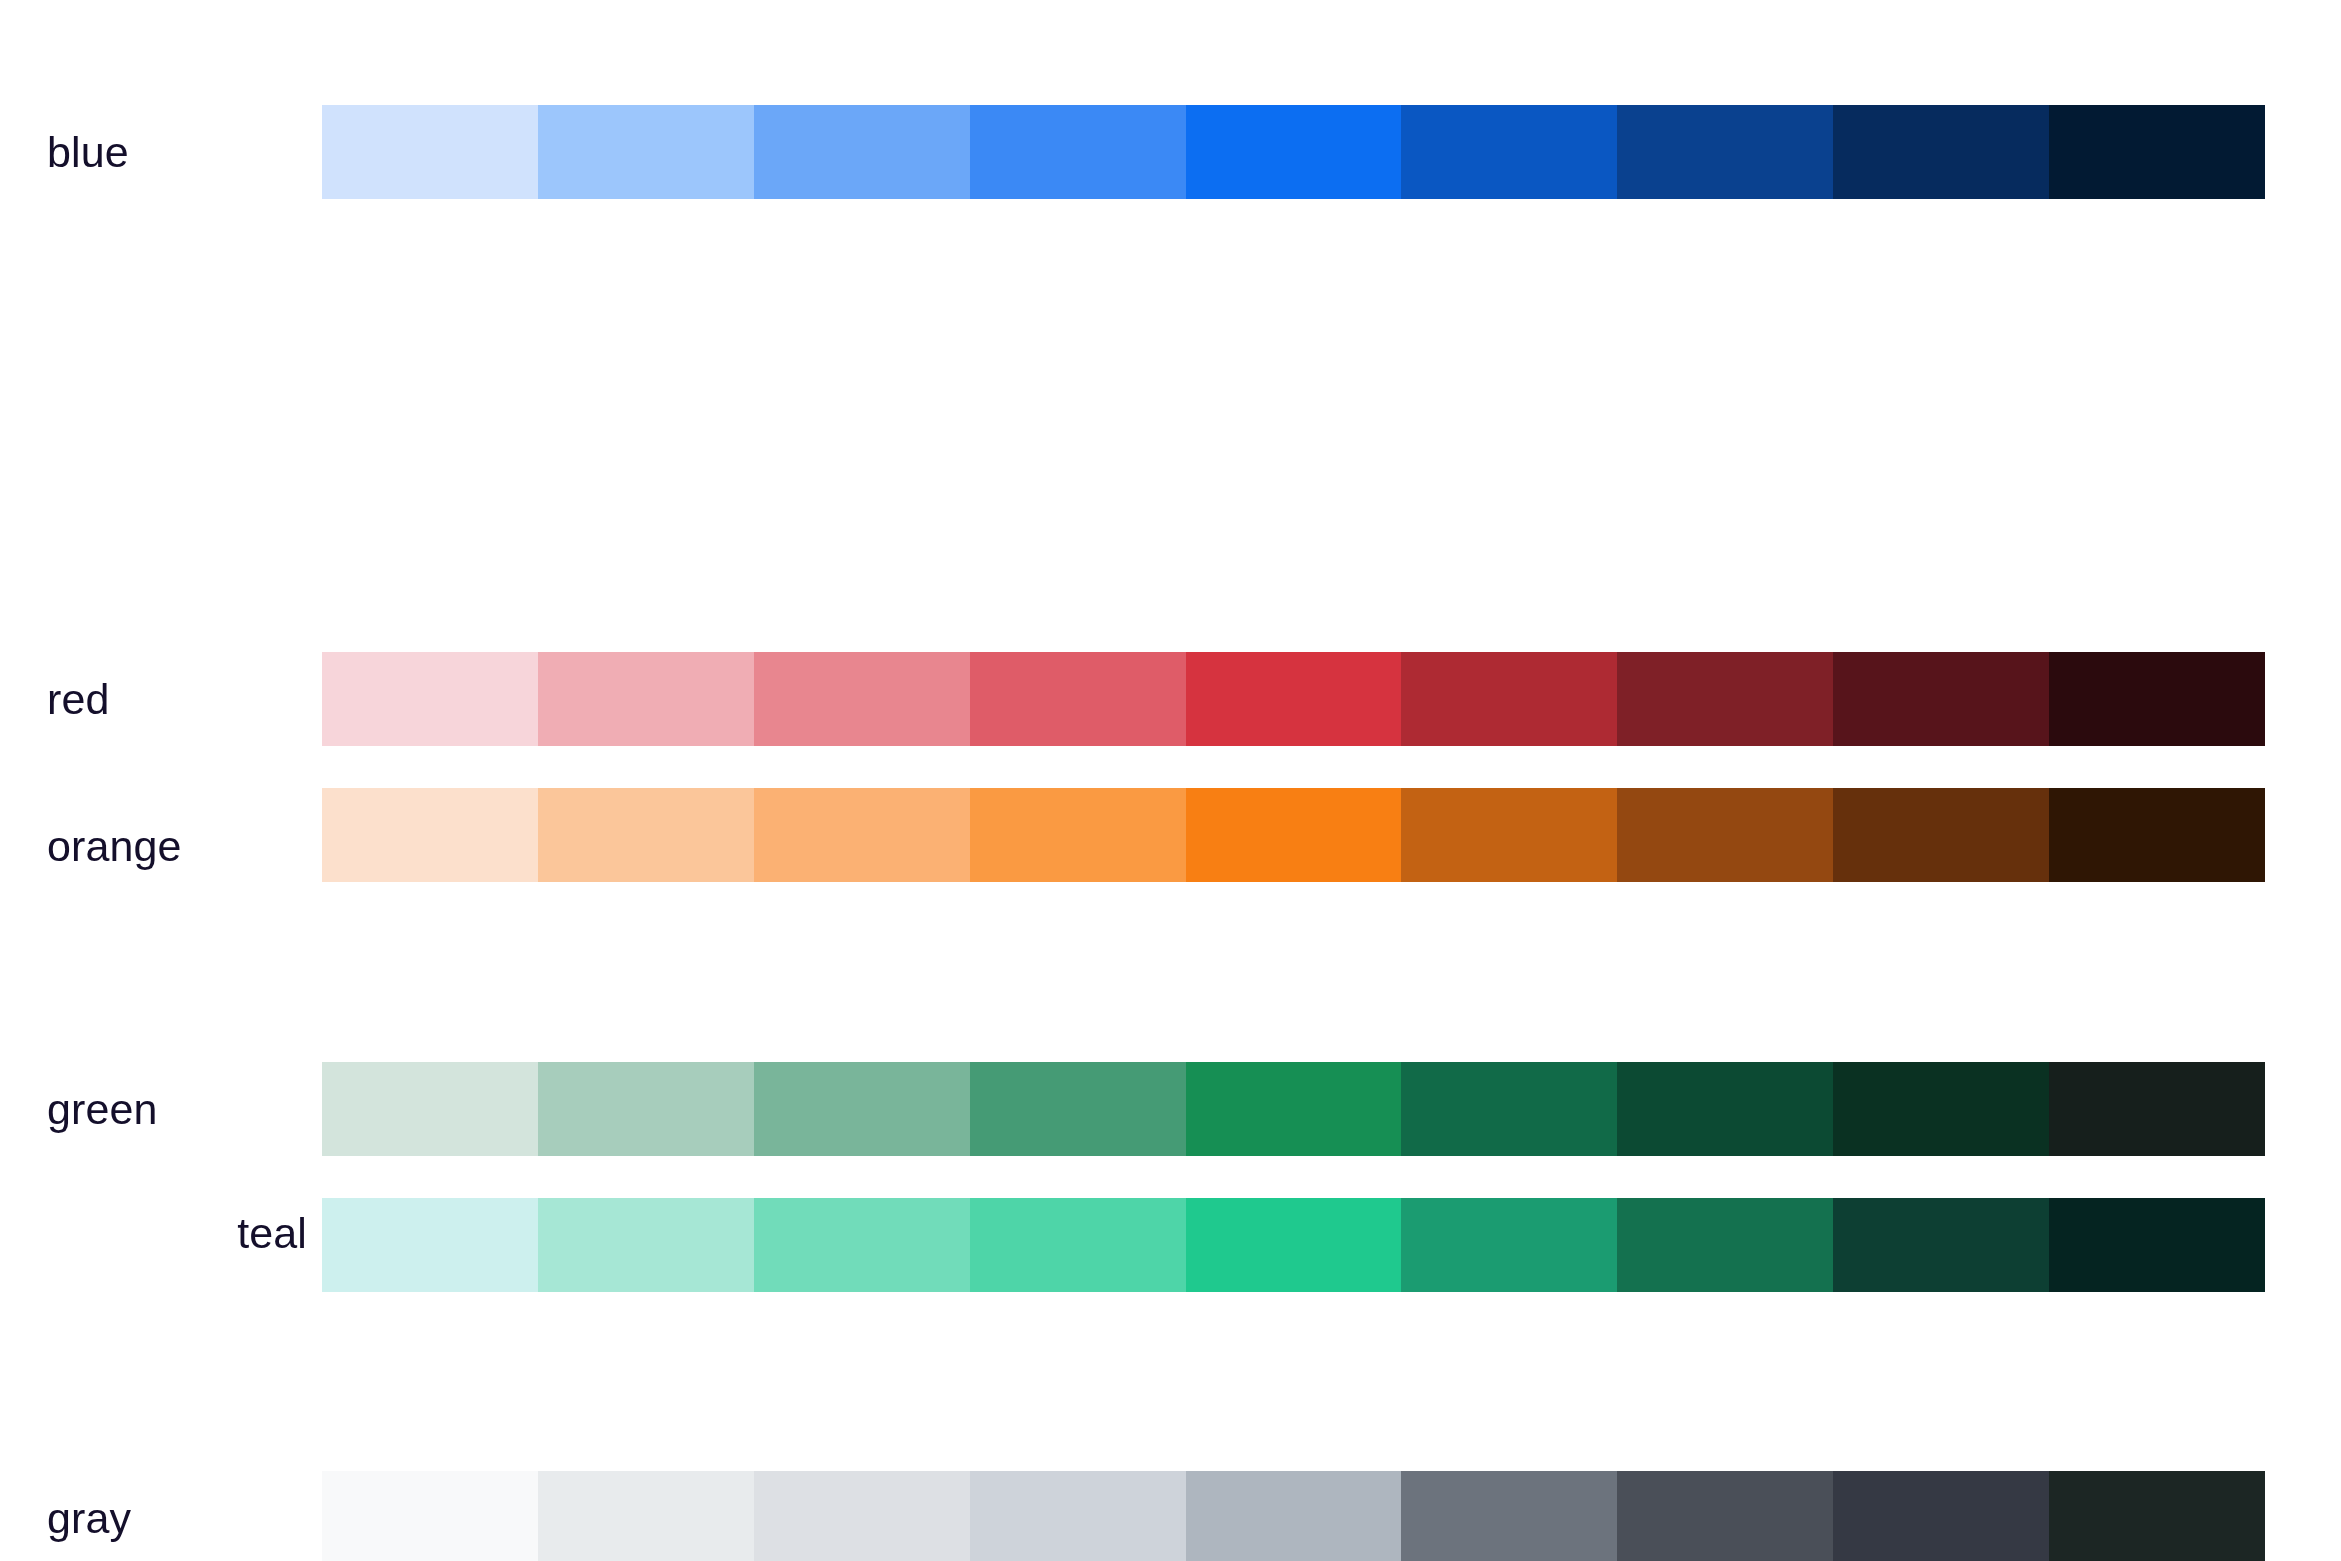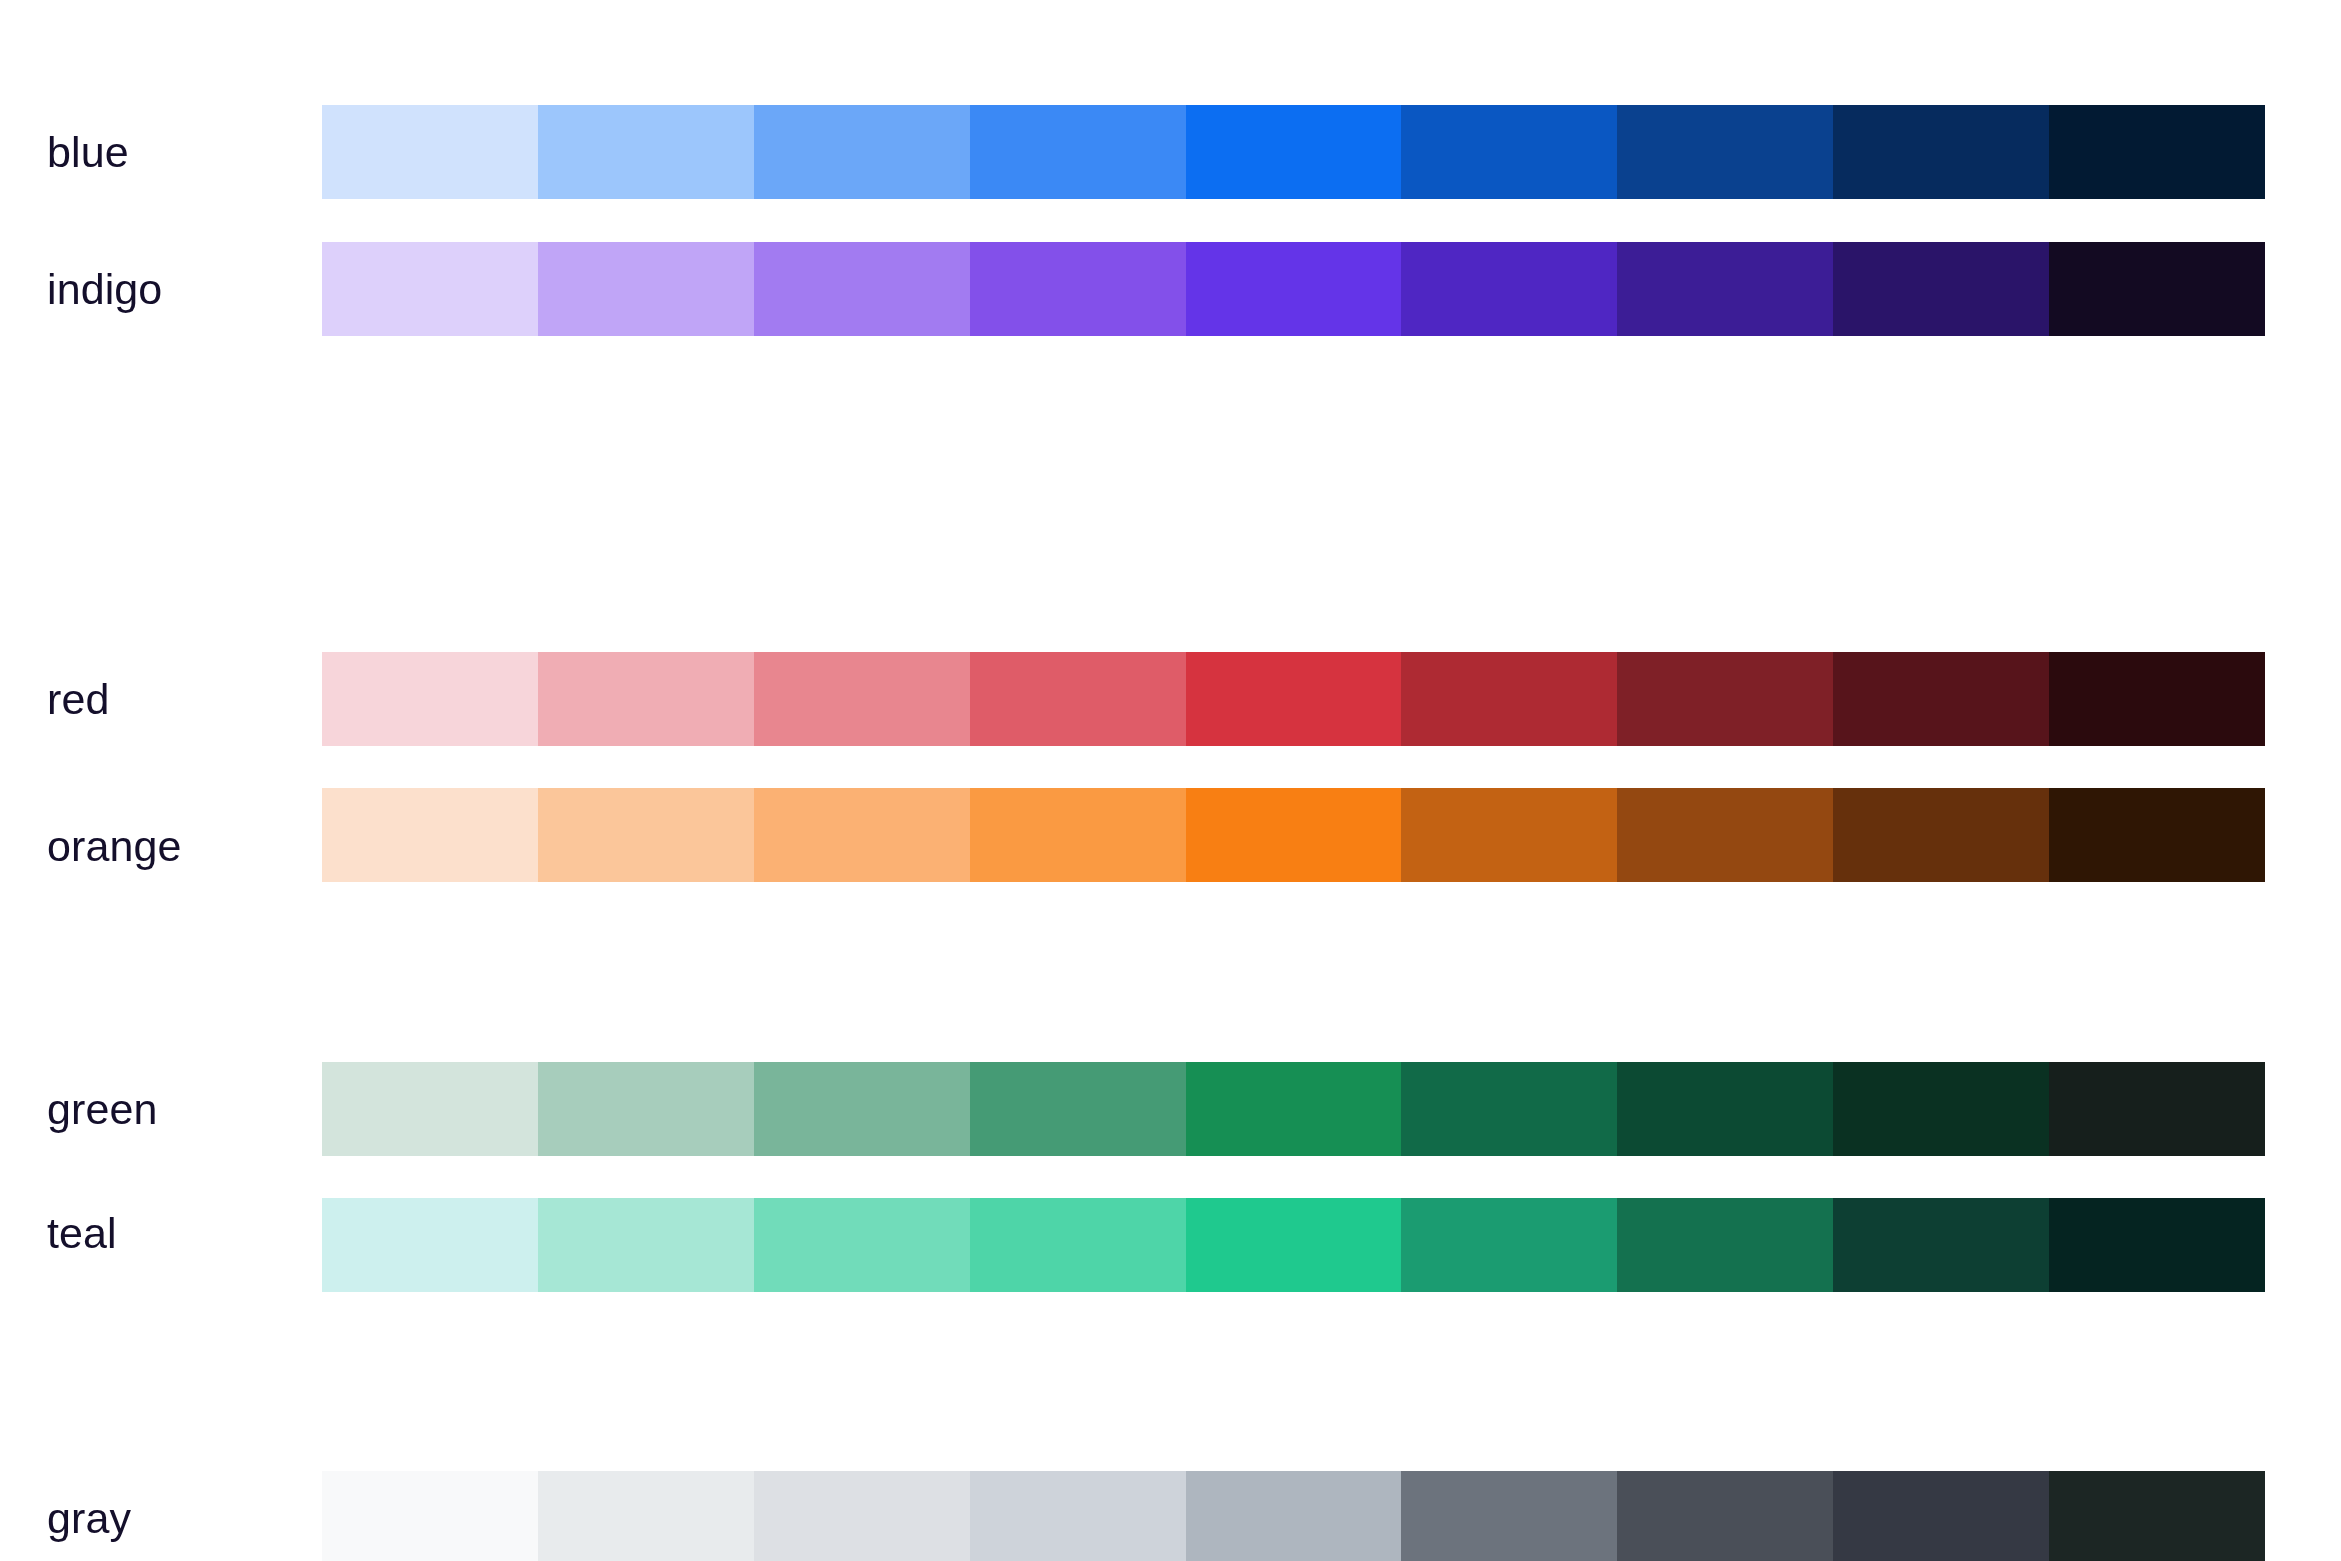--- a/index.html
+++ b/index.html
@@ -69,34 +69,20 @@
         <div class="swatch" title="blue 100 #9cc6fc" style="background: rgb(156, 198, 252);"></div>
         <div class="swatch" title="blue 200 #6ba7f8" style="background: rgb(107, 167, 248);"></div>
         <div class="swatch" title="blue 300 #3b89f5" style="background: rgb(59, 137, 245);"></div>
         <div class="swatch" title="blue 400 #0c6ef2" style="background: rgb(12, 110, 242);"></div>
         <div class="swatch" title="blue 500 #0a57c2" style="background: rgb(10, 87, 194);"></div>
         <div class="swatch" title="blue 600 #0a418f" style="background: rgb(10, 65, 143);"></div>
         <div class="swatch" title="blue 700 #062b5e" style="background: rgb(6, 43, 94);"></div>
         <div class="swatch" title="blue 800 #021a33" style="background: rgb(2, 26, 51);"></div>
       </div>
     </div>
-    <div class="palette-row" style="top: 194px; height: 94px;">
-      <div class="row-label">indigo</div>
-      <div class="swatch-strip">
-        <div class="swatch" title="indigo 50 #ddd0fb" style="background: rgb(221, 208, 251);"></div>
-        <div class="swatch" title="indigo 100 #c0a5f7" style="background: rgb(192, 165, 247);"></div>
-        <div class="swatch" title="indigo 200 #a27bf1" style="background: rgb(162, 123, 241);"></div>
-        <div class="swatch" title="indigo 300 #8350ea" style="background: rgb(131, 80, 234);"></div>
-        <div class="swatch" title="indigo 400 #6434e8" style="background: rgb(100, 52, 232);"></div>
-        <div class="swatch" title="indigo 500 #4f26c3" style="background: rgb(79, 38, 195);"></div>
-        <div class="swatch" title="indigo 600 #3c1d96" style="background: rgb(60, 29, 150);"></div>
-        <div class="swatch" title="indigo 700 #2a1469" style="background: rgb(42, 20, 105);"></div>
-        <div class="swatch" title="indigo 800 #130a22" style="background: rgb(19, 10, 34);"></div>
-      </div>
-    </div>
     <div class="palette-row" style="top: 604px; height: 94px;">
       <div class="row-label">red</div>
       <div class="swatch-strip">
         <div class="swatch" title="red 50 #f7d5da" style="background: rgb(247, 213, 218);"></div>
         <div class="swatch" title="red 100 #f0adb4" style="background: rgb(240, 173, 180);"></div>
         <div class="swatch" title="red 200 #e8868f" style="background: rgb(232, 134, 143);"></div>
         <div class="swatch" title="red 300 #df5c68" style="background: rgb(223, 92, 104);"></div>
         <div class="swatch" title="red 400 #d6333f" style="background: rgb(214, 51, 63);"></div>
         <div class="swatch" title="red 500 #ae2a33" style="background: rgb(174, 42, 51);"></div>
         <div class="swatch" title="red 600 #7f2027" style="background: rgb(127, 32, 39);"></div>
@@ -125,21 +111,21 @@
         <div class="swatch" title="green 100 #a7cdbc" style="background: rgb(167, 205, 188);"></div>
         <div class="swatch" title="green 200 #79b59a" style="background: rgb(121, 181, 154);"></div>
         <div class="swatch" title="green 300 #459b75" style="background: rgb(69, 155, 117);"></div>
         <div class="swatch" title="green 400 #168f54" style="background: rgb(22, 143, 84);"></div>
         <div class="swatch" title="green 500 #116a48" style="background: rgb(17, 106, 72);"></div>
         <div class="swatch" title="green 600 #0c4a33" style="background: rgb(12, 74, 51);"></div>
         <div class="swatch" title="green 700 #0a3122" style="background: rgb(10, 49, 34);"></div>
         <div class="swatch" title="green 800 #161f1c" style="background: rgb(22, 31, 28);"></div>
       </div>
     </div>
-    <div class="palette-row" style="top: 1150px; height: 70px;">
+    <div class="palette-row" style="top: 1150px; height: 70px; text-align: right;">
       <div class="row-label">teal</div>
       <div class="swatch-strip">
         <div class="swatch" title="teal 50 #cdf0ee" style="background: rgb(205, 240, 238);"></div>
         <div class="swatch" title="teal 100 #a6e7d5" style="background: rgb(166, 231, 213);"></div>
         <div class="swatch" title="teal 200 #71dcba" style="background: rgb(113, 220, 186);"></div>
         <div class="swatch" title="teal 300 #4ed5a8" style="background: rgb(78, 213, 168);"></div>
         <div class="swatch" title="teal 400 #1fc98e" style="background: rgb(31, 201, 142);"></div>
         <div class="swatch" title="teal 500 #1b9c71" style="background: rgb(27, 156, 113);"></div>
         <div class="swatch" title="teal 600 #14714f" style="background: rgb(20, 113, 79);"></div>
         <div class="swatch" title="teal 700 #0d3f33" style="background: rgb(13, 63, 51);"></div>

